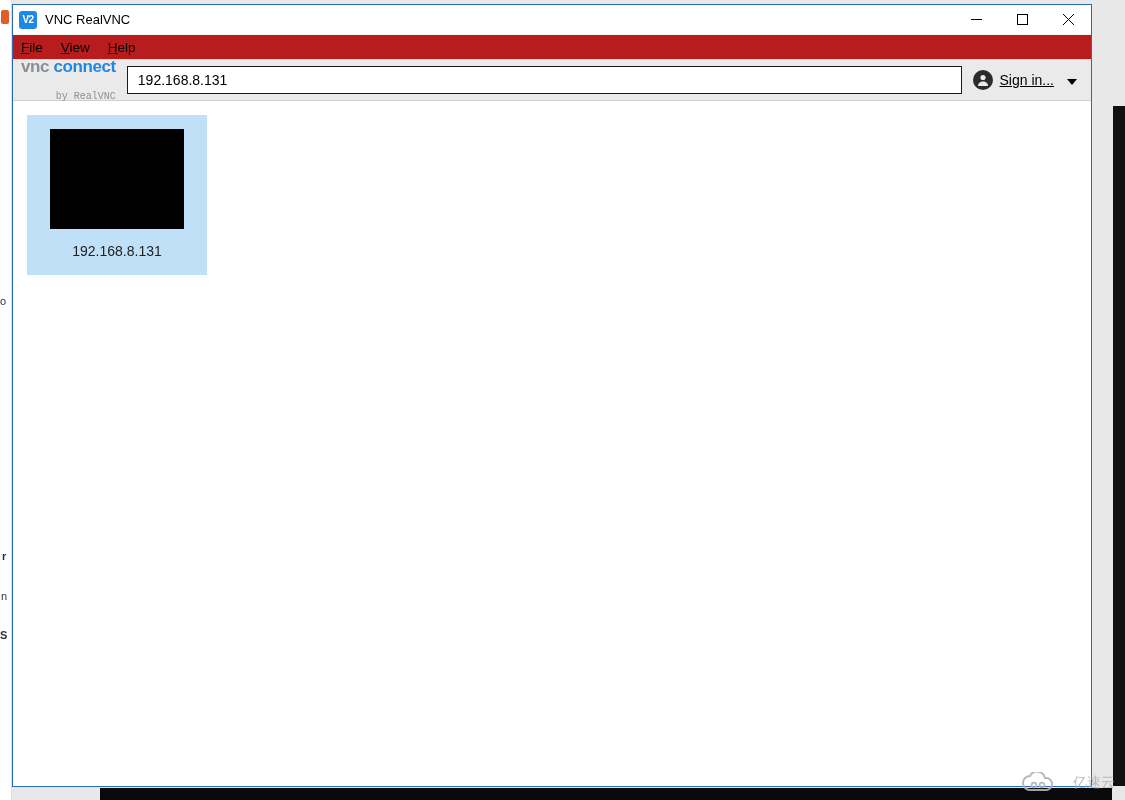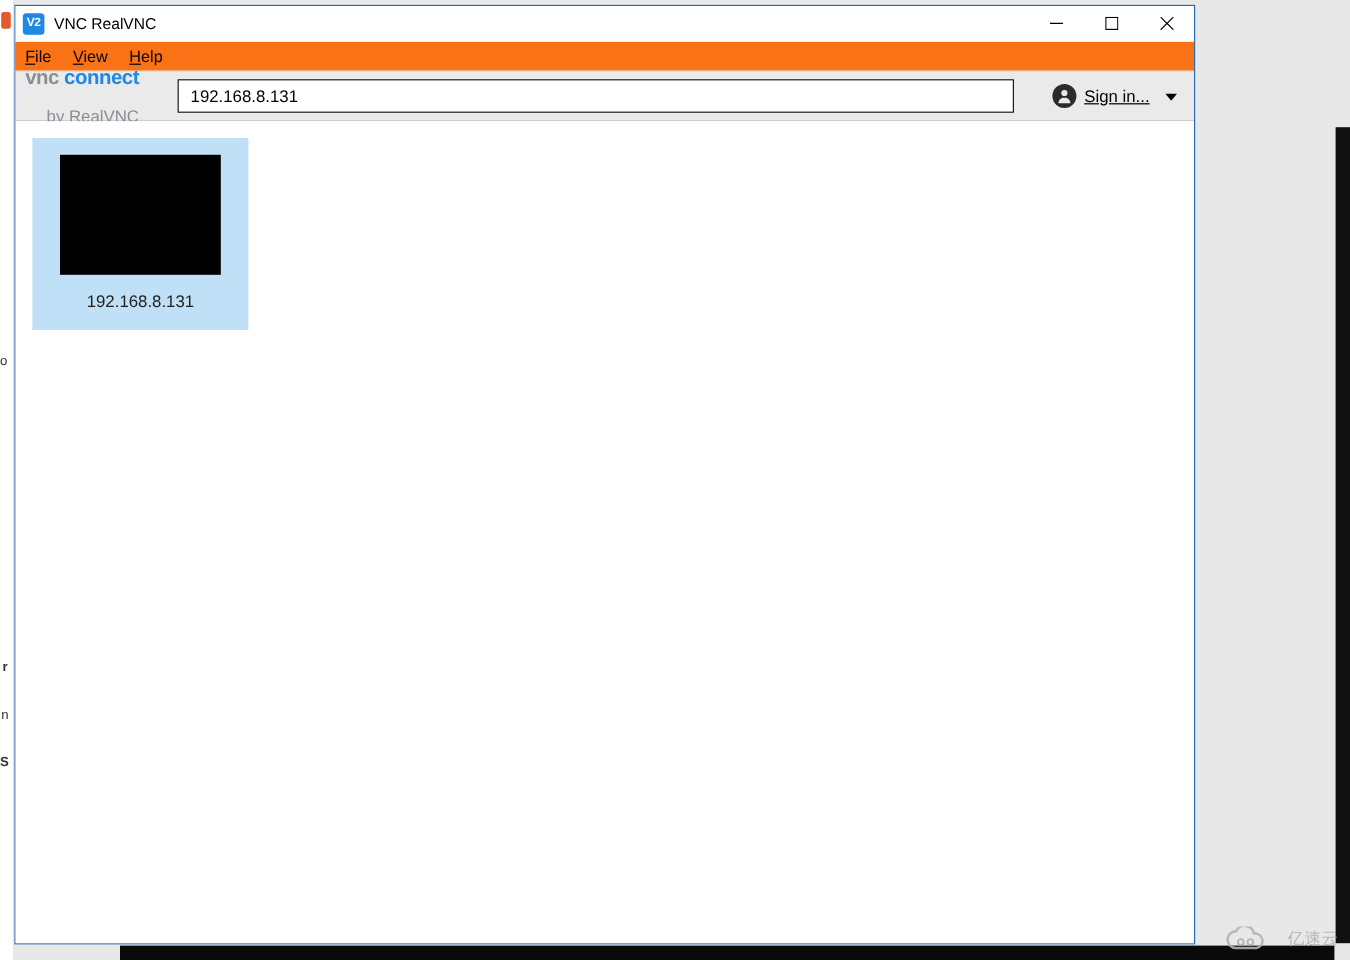--- a/index.html
+++ b/index.html
@@ -6,55 +6,55 @@
   body { width: 1125px; height: 800px; background: #e8e8e8; position: relative; overflow: hidden; }
 
   
   .left-sliver { position:absolute; left:0; top:0; width:12px; height:100%; background:#fff; border-right:1px solid #ddd; }
   .left-sliver .dot { position:absolute; left:1px; top:10px; width:8px; height:14px; background:#e55a2b; border-radius:2px; }
   .left-sliver .txt { position:absolute; font-size:11px; color:#333; }
   .t1 { top:295px; left:0; } .t2{top:550px;left:2px;font-weight:600;} .t3{top:590px;left:1px;} .t4{top:629px;left:0;font-weight:800;}
 
   
   .window {
-    position: absolute; left: 12px; top: 4px; width: 984px; height: 783px;
+    position: absolute; left: 12px; top: 4px; width: 1080px; height: 783px;
     background: #fff; border: 1px solid #2a6bb5;
   }
 
   .titlebar {
     height: 30px; display: flex; align-items: center; background: #fff;
     border-bottom: 1px solid #f3f3f3;
   }
   .titlebar .appicon {
     width: 18px; height: 18px; margin: 0 8px 0 6px; background: #1e88e5;
     border-radius: 3px; display:flex; align-items:center; justify-content:center;
     color:#fff; font-size:10px; font-weight:700; letter-spacing:-0.5px;
   }
   .titlebar .title { font-size: 13px; color: #000; flex:0 0 auto; }
   .titlebar .spacer { flex: 1; }
   .winbtn { width: 46px; height: 30px; display:flex; align-items:center; justify-content:center; }
   .winbtn svg { display:block; }
 
   .menubar {
     height: 24px; display:flex; align-items:center; gap: 18px; padding: 0 8px;
-    background:#f97316; font-size:13.5px; color:#000;
+    background:#b91c1c; font-size:13.5px; color:#000;
   }
   .menubar span { cursor: default; }
   .menubar span u { text-decoration: underline; }
 
   .toolbar {
     height: 42px; background:#eaeaea; display:flex; align-items:center;
     border-top:1px solid #dcdcdc; border-bottom:1px solid #cfcfcf;
-    padding: 0 10px 0 4px; gap: 28px;
+    padding: 0 10px 0 4px; gap: 7px;
   }
   .logo { display:flex; flex-direction:column; align-items:flex-end; line-height:1; padding:0 4px; user-select:none; }
   .logo .l1 { font-size:17px; font-weight:700; letter-spacing:-0.4px; }
   .logo .l1 .vnc { color:#8a8f97; font-weight:600; }
   .logo .l1 .connect { color:#1e88e5; }
-  .logo .l2 { font-size:14px; color:#8a8f97; margin-top:17px; }
+  .logo .l2 { font-size:10px; color:#8a8f97; margin-top:17px;font-family:Liberation Mono, monospace; }
 
   .addr {
     flex:1; height:28px; border:1px solid #1a1a1a; background:#fff;
     padding: 0 10px; font-size:14px; color:#000; outline:none;
   }
 
   .signin { display:flex; align-items:center; gap:7px; padding:0 4px; cursor:default; }
   .signin .avatar {
     width:20px; height:20px; border-radius:50%; background:#2b2b2b;
     display:flex; align-items:center; justify-content:center;

